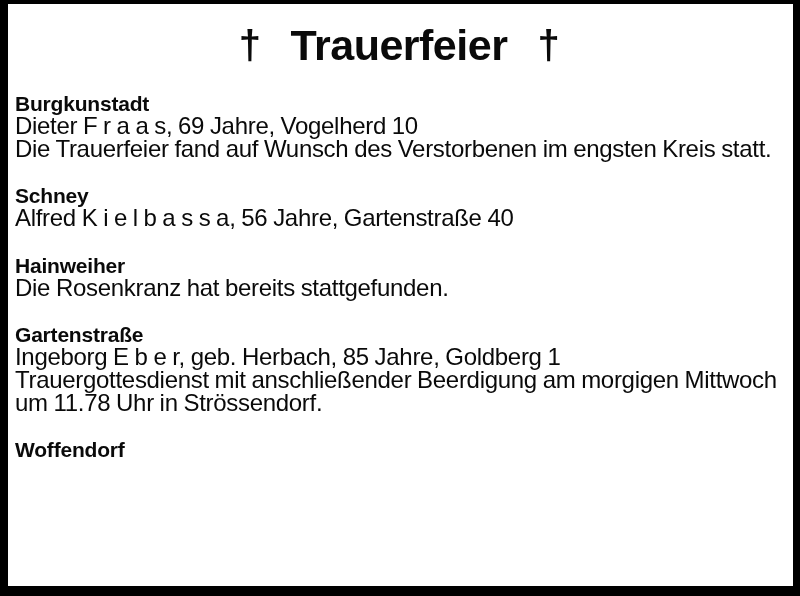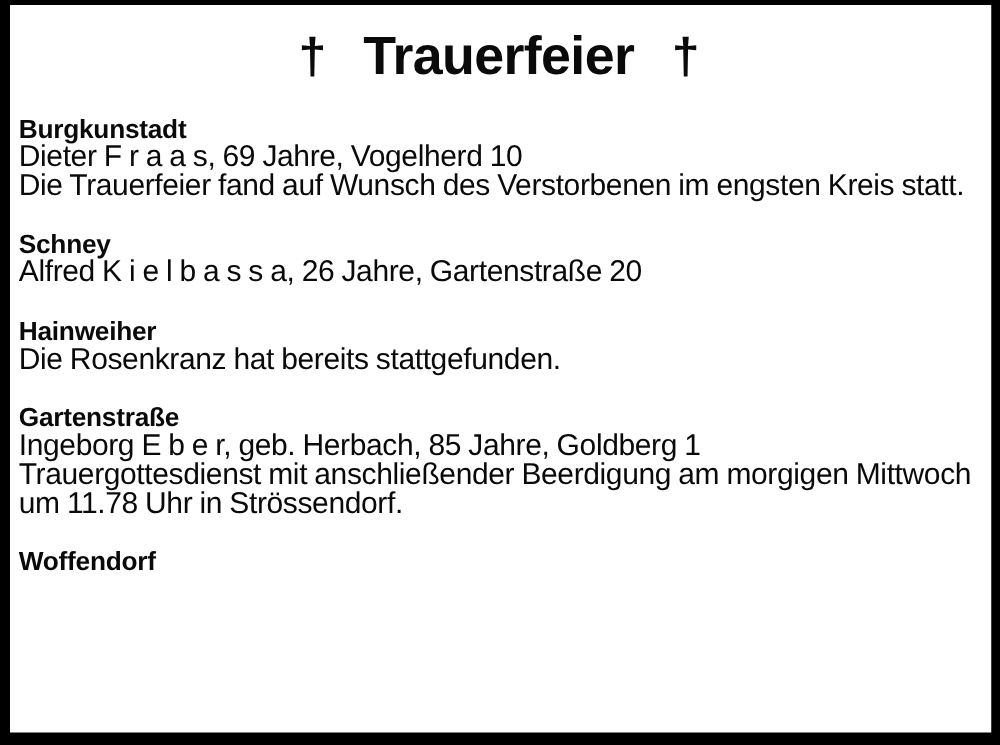--- a/index.html
+++ b/index.html
@@ -62,21 +62,21 @@
 </h1>
 
 <section class="notice">
   <h2 class="place">Burgkunstadt</h2>
   <p class="line">Dieter F r a a s, 69 Jahre, Vogelherd 10</p>
   <p class="line">Die Trauerfeier fand auf Wunsch des Verstorbenen im engsten Kreis statt.</p>
 </section>
 
 <section class="notice">
   <h2 class="place">Schney</h2>
-  <p class="line">Alfred K i e l b a s s a, 26 Jahre, Gartenstraße 20</p>
+  <p class="line">Alfred K i e l b a s s a, 56 Jahre, Gartenstraße 40</p>
 </section>
 
 <section class="notice">
   <h2 class="place">Hainweiher</h2>
   <p class="line">Die Rosenkranz hat bereits stattgefunden.</p>
 </section>
 
 <section class="notice">
   <h2 class="place">Gartenstraße</h2>
   <p class="line">Ingeborg E b e r, geb. Herbach, 85 Jahre, Goldberg 1</p>

